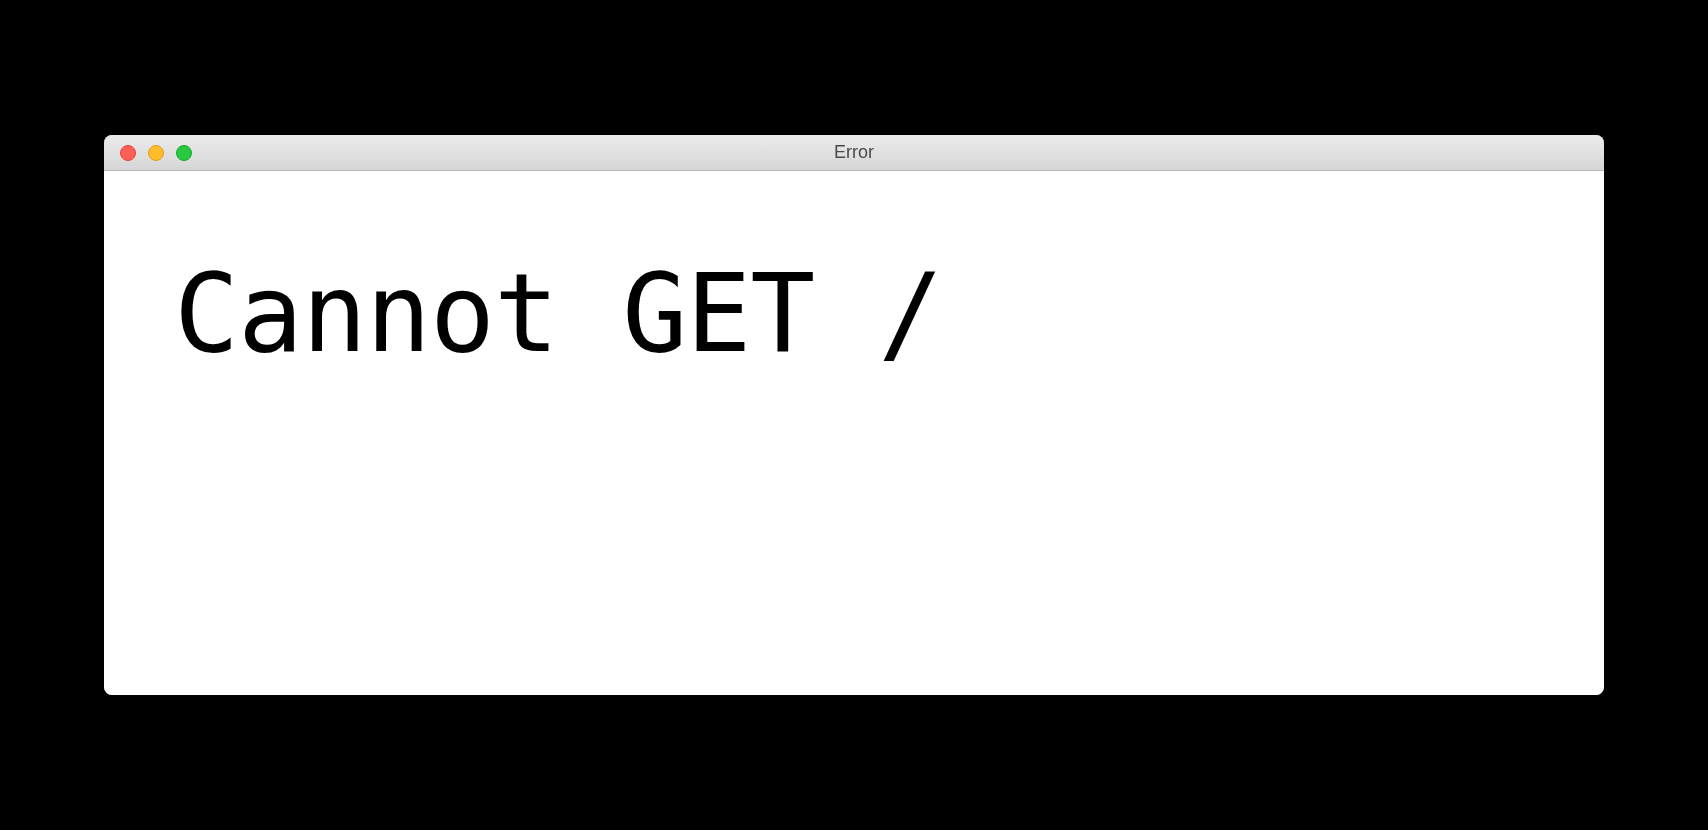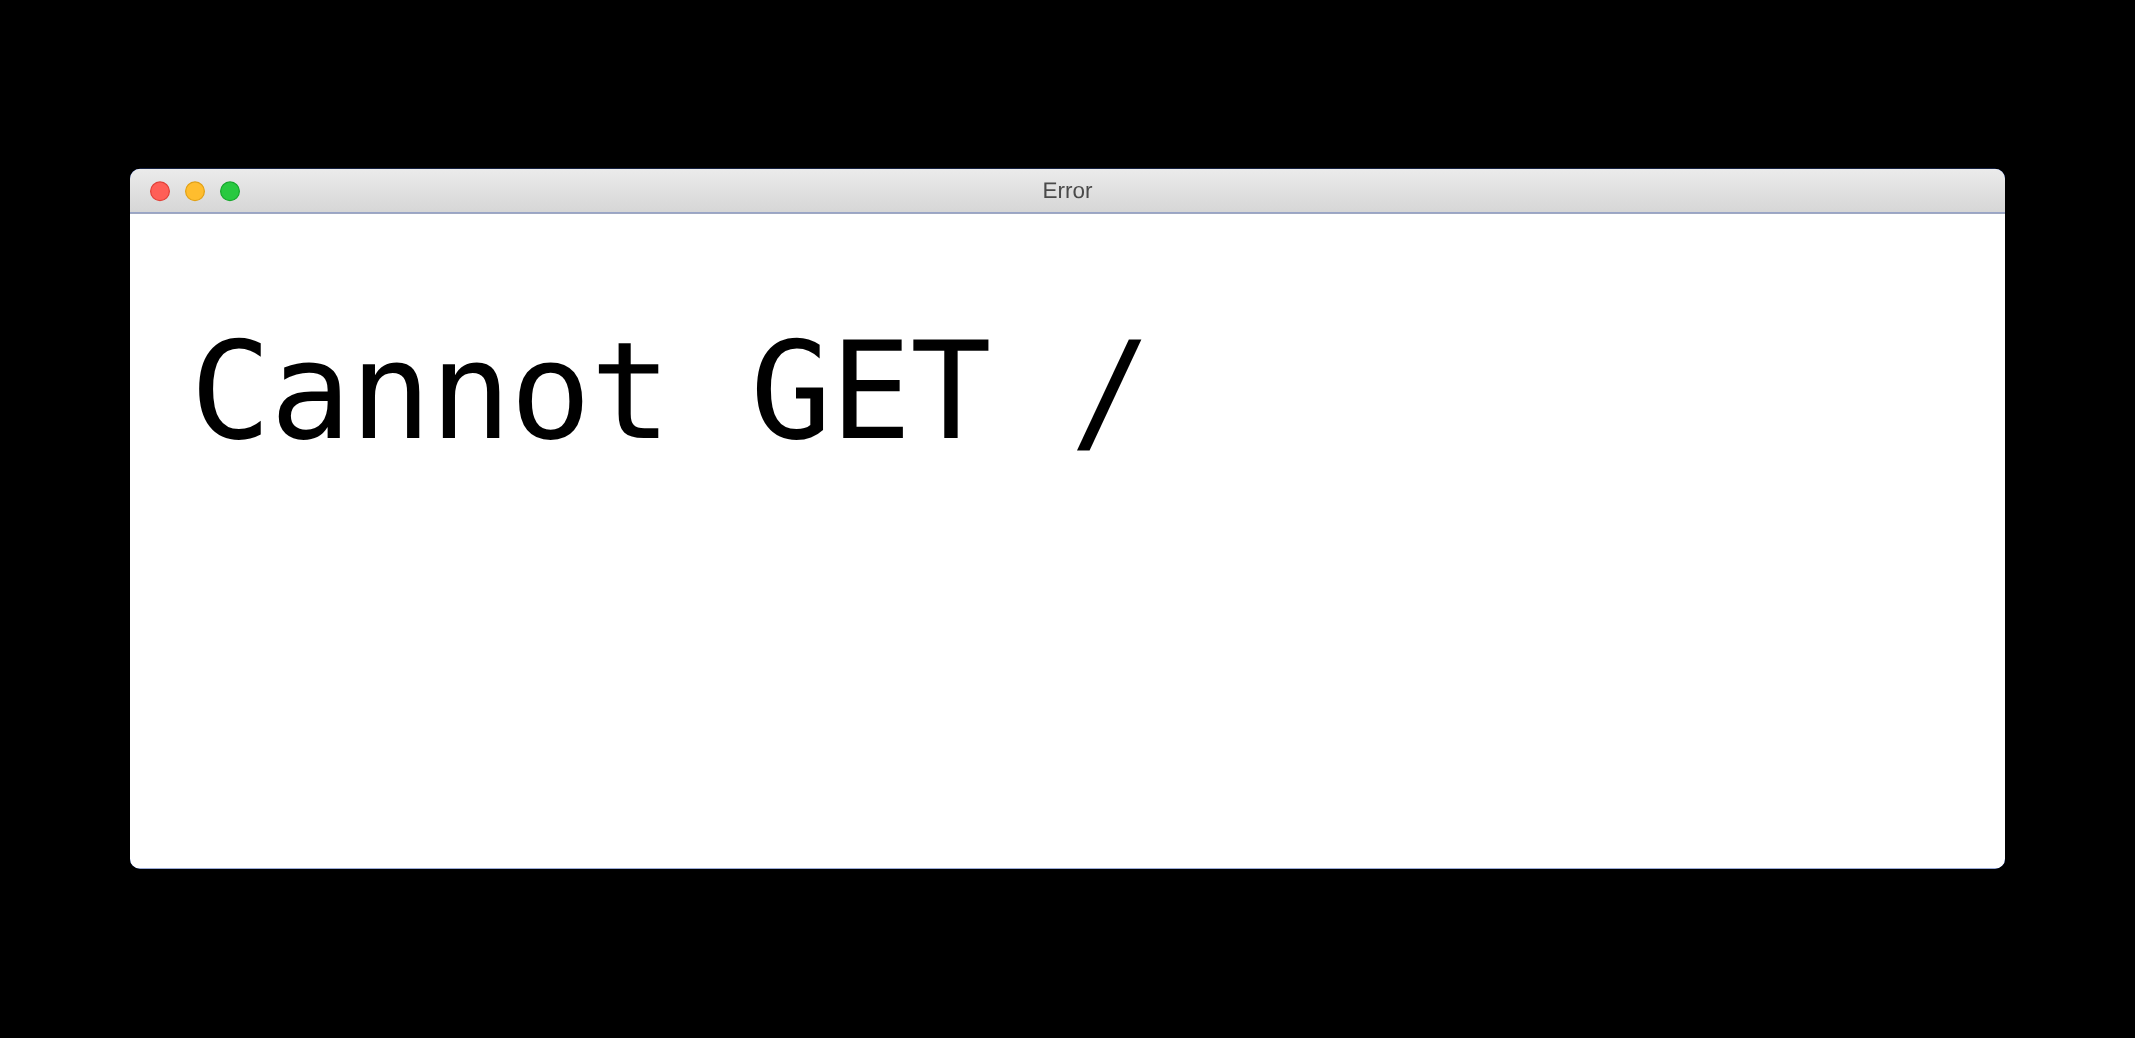--- a/index.html
+++ b/index.html
@@ -14,21 +14,21 @@
       height: 830px;
       display: flex;
       align-items: center;
       justify-content: center;
       font-family: -apple-system, BlinkMacSystemFont, "Segoe UI", sans-serif;
     }
     
     .window {
       width: 1500px;
       height: 560px;
-      background: #1d4ed8;
+      background: #a3a3a3;
       border-radius: 8px;
       overflow: hidden;
       box-shadow: 0 20px 60px rgba(0,0,0,0.5);
       display: flex;
       flex-direction: column;
     }
     
     .titlebar {
       height: 36px;
       background: linear-gradient(to bottom, #ebebeb, #d6d6d6);
@@ -72,21 +72,21 @@
       flex: 1;
       text-align: center;
       font-size: 18px;
       color: #4a4a4a;
       font-weight: 400;
     }
     
     .content {
       flex: 1;
       background: #fff;
-      padding: 80px 48px;
+      padding: 80px 70px;
     }
     
     .error-message {
       font-family: "SF Mono", "Menlo", "Monaco", "Consolas", monospace;
       font-size: 108px;
       color: #000;
       font-weight: 400;
       white-space: pre;
       letter-spacing: -1px;
     }

